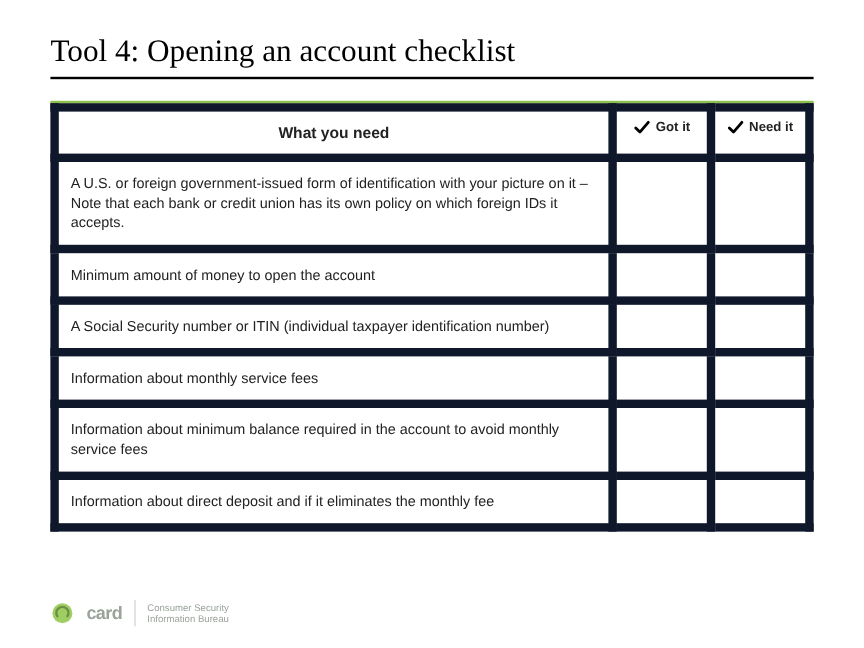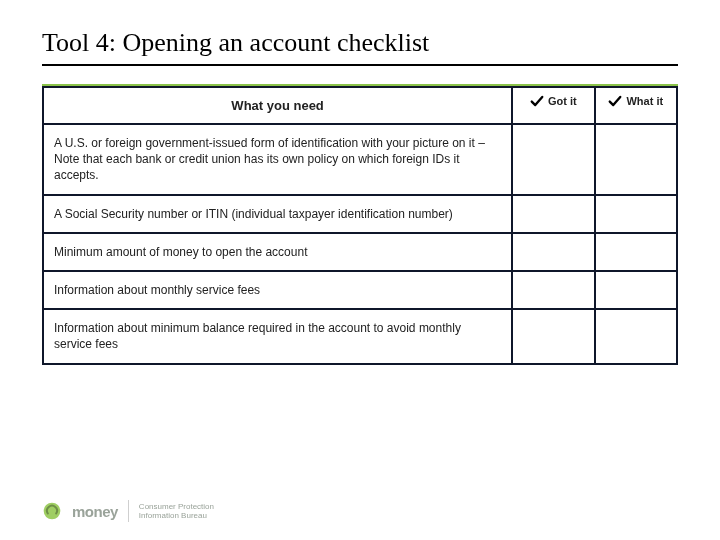--- a/index.html
+++ b/index.html
@@ -33,21 +33,21 @@
   }
   table.checklist {
     border-collapse: collapse;
     width: 100%;
     table-layout: fixed;
     font-family: Arial, Helvetica, sans-serif;
     font-size: 12px;
     color: #222;
   }
   table.checklist th, table.checklist td {
-    border: 2px solid #0f172a;
+    border: 7px solid #0f172a;
     vertical-align: top;
   }
   table.checklist thead th {
     background: #fff;
     text-align: center;
     font-weight: 700;
     padding: 6px 6px;
   }
   th.what-col {
     width: 74%;
@@ -132,60 +132,65 @@
                 <path d="M3 13 L9 19 L21 5" stroke="#000" stroke-width="4" fill="none" stroke-linecap="round" stroke-linejoin="round"></path>
               </svg>
             <span class="lbl">Got it</span>
           </span>
         </th>
         <th class="tick-col">
           <span class="tick-head">
             <svg width="14" height="14" viewBox="0 0 24 24">
                 <path d="M3 13 L9 19 L21 5" stroke="#000" stroke-width="4" fill="none" stroke-linecap="round" stroke-linejoin="round"></path>
               </svg>
-            <span class="lbl">What it</span>
+            <span class="lbl">Need it</span>
           </span>
         </th>
       </tr>
     </thead>
     <tbody>
       <tr>
         <td>A U.S. or foreign government-issued form of identification with your picture on it – Note that each bank or credit union has its own policy on which foreign IDs it accepts.</td>
         <td class="box"></td>
         <td class="box"></td>
       </tr>
       <tr>
-        <td>A Social Security number or ITIN (individual taxpayer identification number)</td>
+        <td>Minimum amount of money to open the account</td>
         <td class="box"></td>
         <td class="box"></td>
       </tr>
       <tr>
-        <td>Minimum amount of money to open the account</td>
+        <td>A Social Security number or ITIN (individual taxpayer identification number)</td>
         <td class="box"></td>
         <td class="box"></td>
       </tr>
       <tr>
         <td>Information about monthly service fees</td>
         <td class="box"></td>
         <td class="box"></td>
       </tr>
       <tr>
         <td>Information about minimum balance required in the account to avoid monthly service fees</td>
         <td class="box"></td>
         <td class="box"></td>
       </tr>
+      <tr>
+        <td>Information about direct deposit and if it eliminates the monthly fee</td>
+        <td class="box"></td>
+        <td class="box"></td>
+      </tr>
     </tbody>
   </table>
 
   <div class="footer">
     <svg width="20" height="20" viewBox="0 0 24 24">
       <circle cx="12" cy="12" r="10" fill="#9fce63"></circle>
       <path d="M7 15 A6 6 0 1 1 17 15" stroke="#6e8f46" stroke-width="2.4" fill="none" stroke-linecap="round"></path>
     </svg>
-    <span class="wordmark">money</span>
+    <span class="wordmark">card</span>
     <span class="bar"></span>
     <span class="sub">
-      <span>Consumer Protection</span><br>
+      <span>Consumer Security</span><br>
       <span>Information Bureau</span>
     </span>
   </div>
 
 </div>
 
 </body></html>

